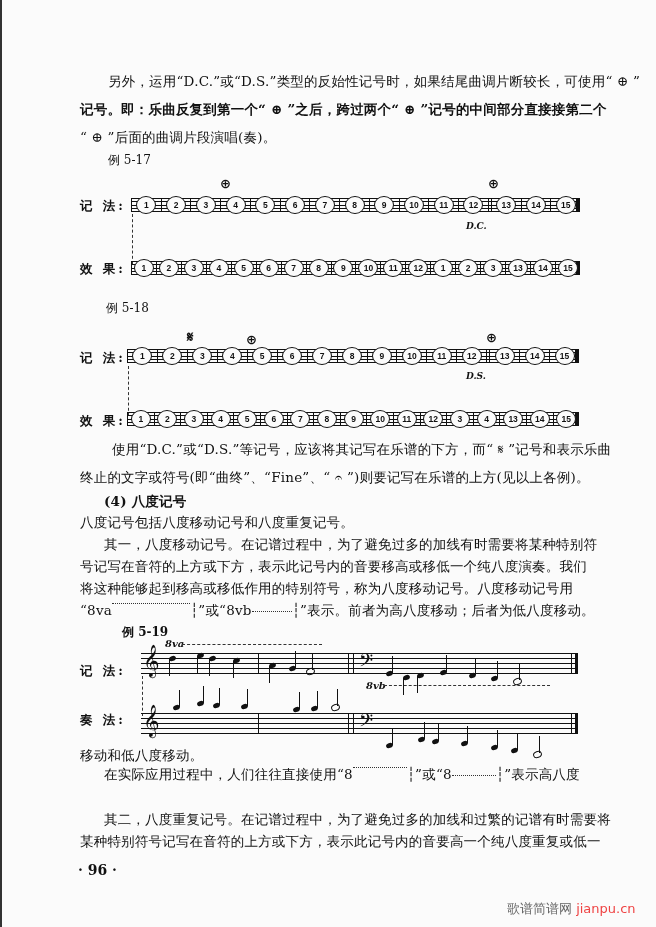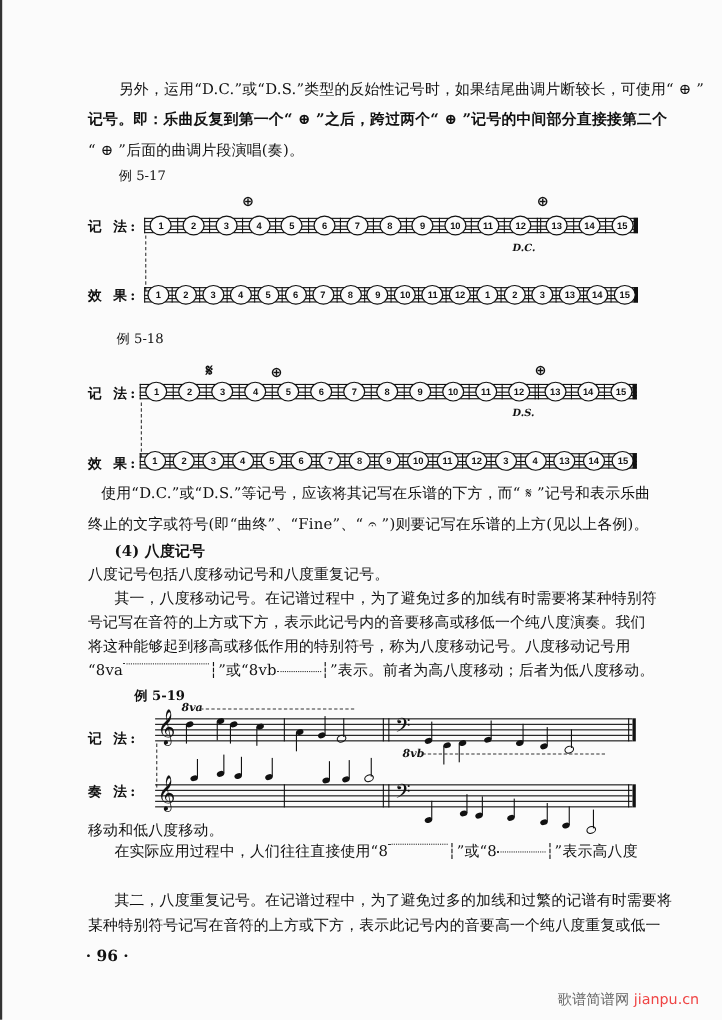--- a/index.html
+++ b/index.html
@@ -299,21 +299,21 @@
       <div class="m">
         <div class="circ">14</div>
       </div>
       <div class="m">
         <div class="circ">15</div>
       </div>
     </div>
     <div class="final"></div>
   </div>
 
-<div class="p" style="left:92px;top:440px;">使用“D.C.”或“D.S.”等记号，应该将其记写在乐谱的下方，而“ 𝄋 ”记号和表示乐曲</div>
+<div class="p" style="left:112px;top:440px;">使用“D.C.”或“D.S.”等记号，应该将其记写在乐谱的下方，而“ 𝄋 ”记号和表示乐曲</div>
 <div class="p" style="left:80px;top:468px;">终止的文字或符号(即“曲终”、“Fine”、“ 𝄐 ”)则要记写在乐谱的上方(见以上各例)。</div>
 <div class="p b" style="left:104px;top:492px;">(4)  八度记号</div>
 <div class="p" style="left:80px;top:513px;">八度记号包括八度移动记号和八度重复记号。</div>
 
 <div class="p" style="left:104px;top:535px;">其一，八度移动记号。在记谱过程中，为了避免过多的加线有时需要将某种特别符</div>
 <div class="p" style="left:80px;top:557px;">号记写在音符的上方或下方，表示此记号内的音要移高或移低一个纯八度演奏。我们</div>
 <div class="p" style="left:80px;top:579px;">将这种能够起到移高或移低作用的特别符号，称为八度移动记号。八度移动记号用</div>
 <div class="p" style="left:80px;top:601px;">
   <span>“8va</span><span class="dots" style="display:inline-block;width:78px;border-top:1px dotted #333;vertical-align:top;margin-top:2px;"></span><span>┆”或“8vb</span><span style="display:inline-block;width:40px;border-bottom:1px dotted #333;margin-bottom:3px;"></span><span>┆”表示。前者为高八度移动；后者为低八度移动。</span>
 </div>

